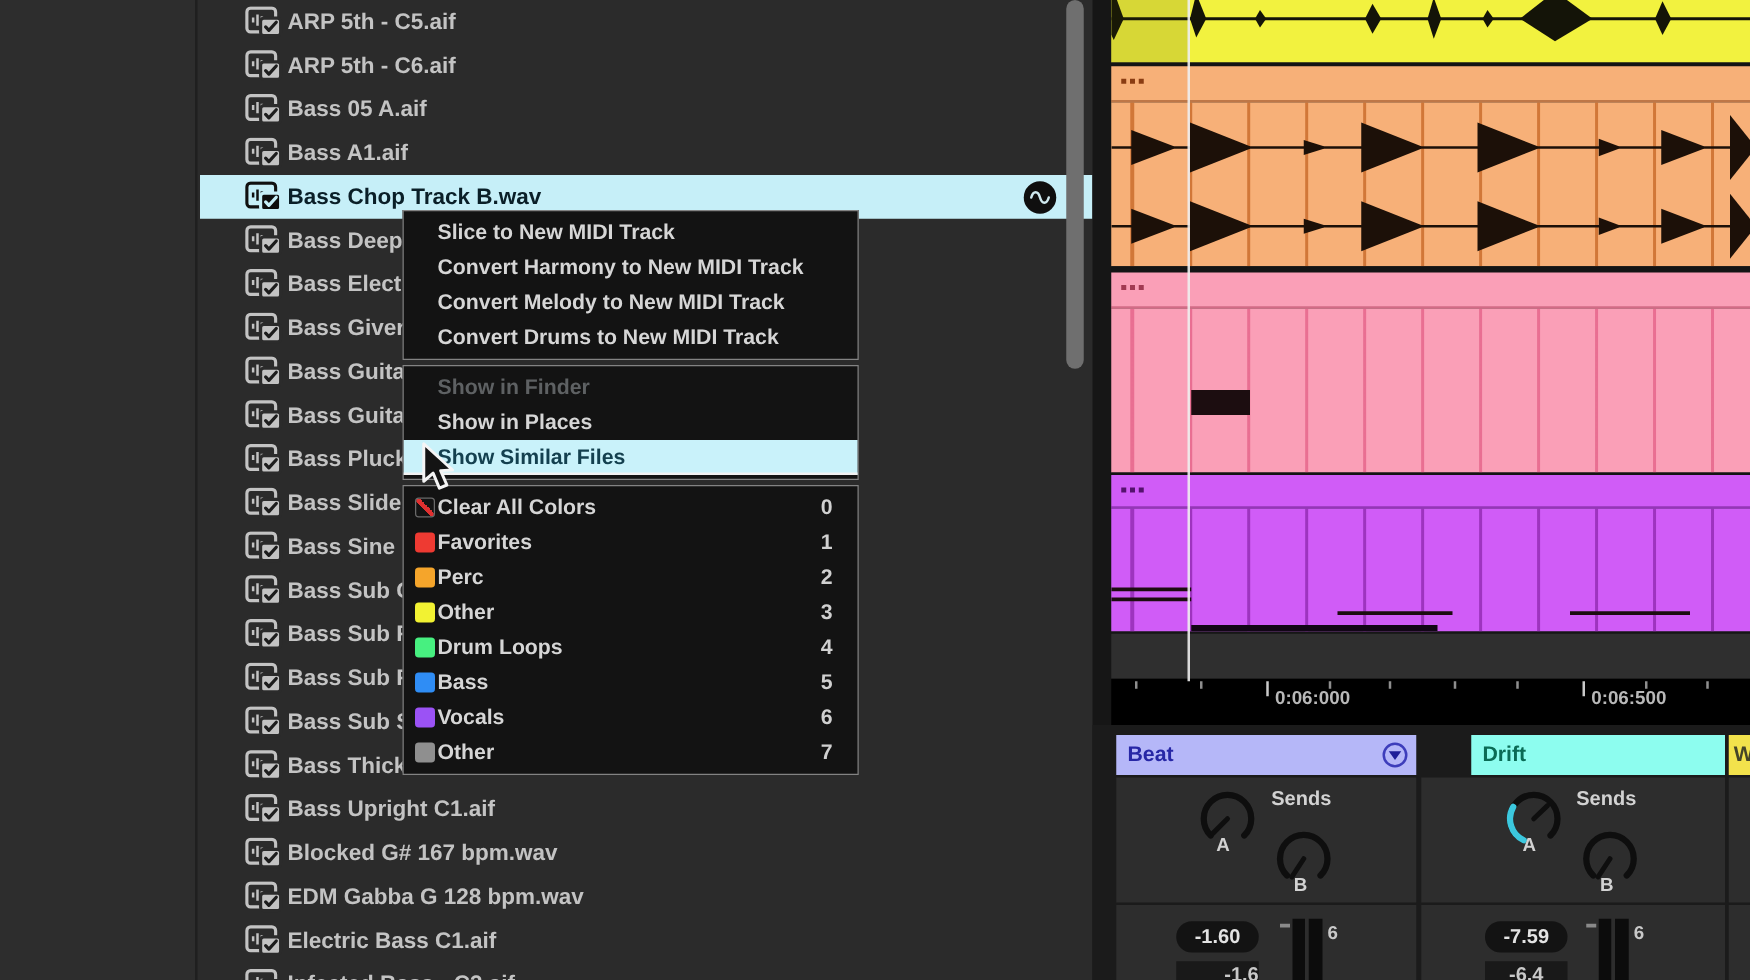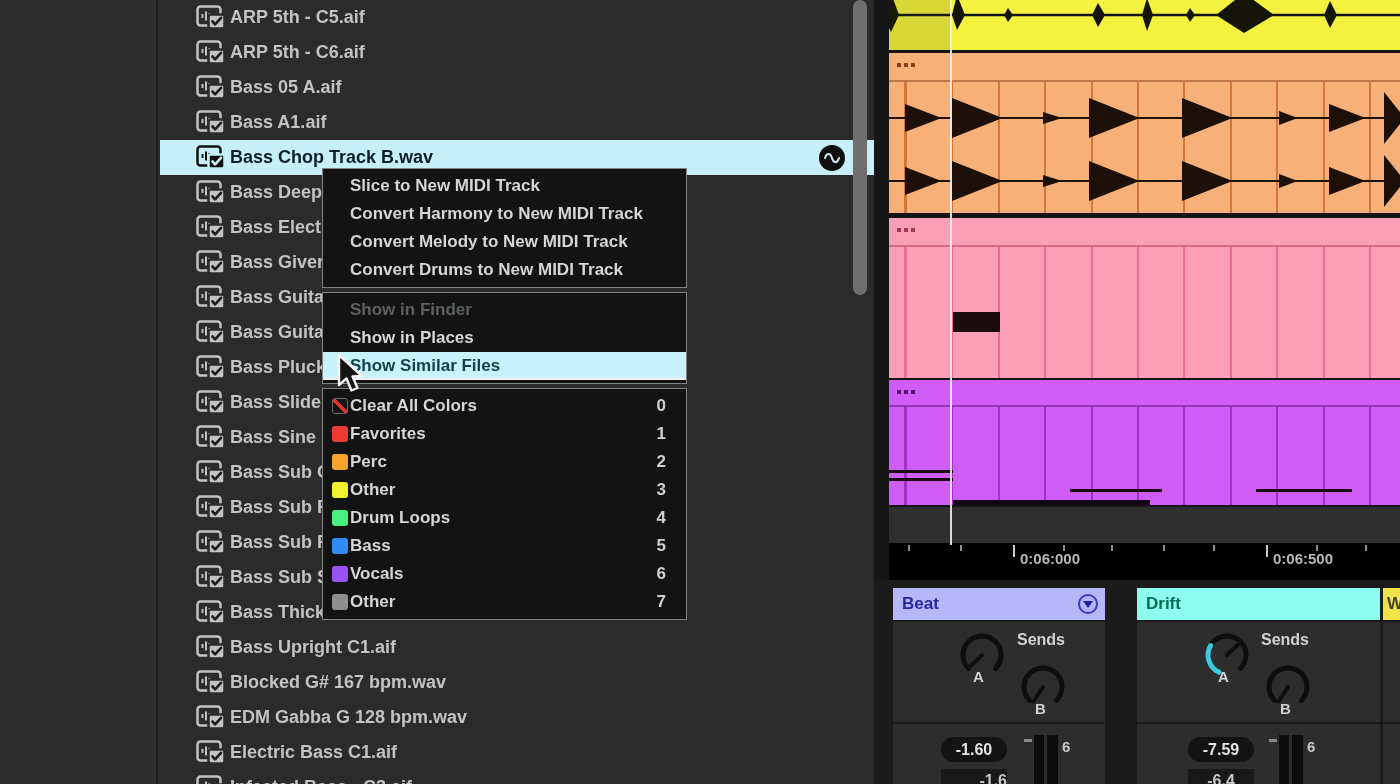--- a/index.html
+++ b/index.html
@@ -573,21 +573,21 @@
       <div class="tick" style="left:476px"></div>
       <span class="rlabel" style="left:131px">0:06:000</span>
       <span class="rlabel" style="left:384px">0:06:500</span>
     </div>
 
     <div class="playhead"></div>
   </div>
 
   <div class="mixer">
 
-    <div class="mcol" style="left:19px; width:212px;">
+    <div class="mcol" style="left:19px; width:240px;">
       <div class="mhead" style="background-color: rgb(181, 183, 248);">
         <span style="color: rgb(39, 39, 166);">Beat</span>
         <span class="ddbtn"></span>
       </div>
       <div class="sends">
         <span class="sends-label">Sends</span>
         <div class="knob" style="left:65px; top:9px;">
           <svg width="48" height="48" viewBox="0 0 48 48">
             <path d="M10.6 37.4 A19 19 0 1 1 37.4 37.4" fill="none" stroke="#0e0e0e" stroke-width="5" stroke-linecap="round"></path>
             <line x1="24" y1="24" x2="12.3" y2="35.7" stroke="#0e0e0e" stroke-width="4" stroke-linecap="round"></line>
@@ -608,21 +608,21 @@
         <div class="meter" style="left:141px;">
           <div class="bar b1"></div>
             <div class="bar b2"></div>
         </div>
         <span class="mscale" style="left:169px;">6</span>
         <div class="dbbox" style="left:48px;text-align:right;">-1.6</div>
       </div>
     </div>
 
     <div class="mcol" style="left:263px; width:243px;">
-      <div class="mhead" style="background-color: rgb(141, 253, 239);">
+      <div class="mhead" style="background-color: rgb(141, 253, 239); margin-left: 40px;">
         <span style="color: rgb(10, 107, 85);">Drift</span>
       </div>
       <div class="sends">
         <span class="sends-label">Sends</span>
         <div class="knob" style="left:66px; top:9px;">
           <svg width="48" height="48" viewBox="0 0 48 48">
             <path d="M10.6 37.4 A19 19 0 1 1 37.4 37.4" fill="none" stroke="#0e0e0e" stroke-width="5" stroke-linecap="round"></path>
             <path d="M7.6 14.5 A19 19 0 0 0 16 41.2" fill="none" stroke="#3cc8de" stroke-width="5" stroke-linecap="round"></path>
             <line x1="24" y1="24" x2="35" y2="13.5" stroke="#0e0e0e" stroke-width="4" stroke-linecap="round"></line>
           </svg>

